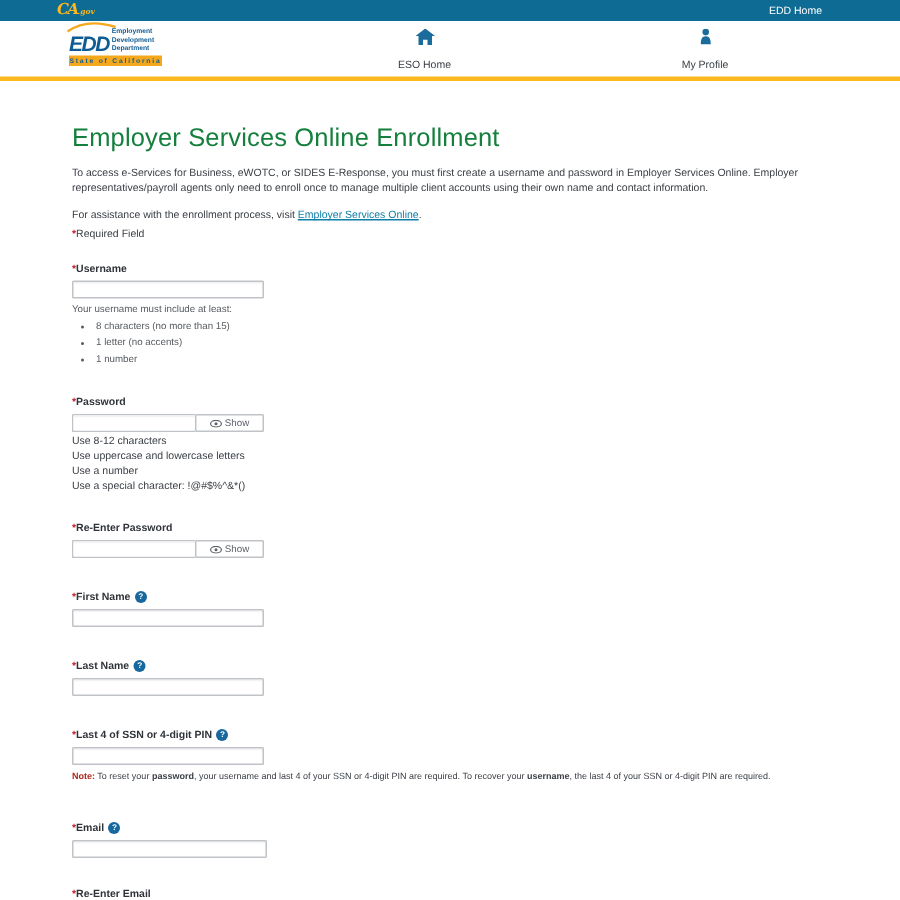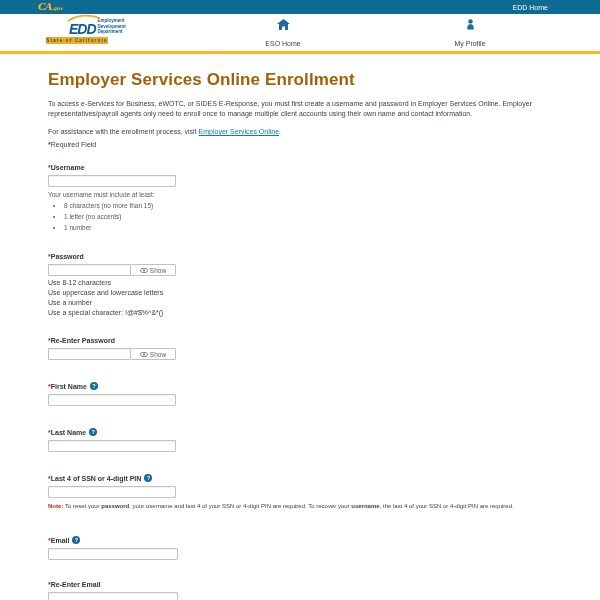--- a/index.html
+++ b/index.html
@@ -11,37 +11,37 @@
                  justify-content:space-between; padding:0 52px 0 38px; }
   .cagov { font-family:"DejaVu Serif", serif; font-style:italic; font-weight:bold;
            color:#fdb81e; font-size:10px; line-height:1; letter-spacing:-1px; }
   .cagov .gov { font-size:5px; font-style:italic; letter-spacing:0; }
   .utility-link { color:#ffffff; font-size:7px; text-decoration:none; }
 
   
   .site-header { position:relative; height:40px; background:#ffffff;
                  border-bottom:3px solid #fdb81e; }
   .edd-logo { position:absolute; left:46px; top:4px; width:62px; }
-  .edd-row { display:flex; align-items:flex-end; gap:2px; position:relative;margin-left:23px; }
+  .edd-row { display:flex; align-items:flex-end; gap:2px; position:relative; }
   .edd-swoosh { position:absolute; left:-2px; top:-4px; }
   .edd-text { font-size:14px; font-weight:bold; font-style:italic; color:#0f5b94;
               letter-spacing:-1px; line-height:1; }
   .edd-lines { font-size:4.5px; font-weight:bold; color:#0f5b94; line-height:1.25;
                padding-bottom:1px; }
   .edd-band { margin-top:1px; background:#f5a81c; color:#0f5b94; font-size:4.5px;
               font-weight:bold; letter-spacing:1.2px; text-align:center; padding:1px 0; }
   .nav-item { position:absolute; top:5px; width:80px; text-align:center; cursor:pointer; }
   .nav-item .nav-icon { display:block; margin:0 auto 2px; }
   .nav-item .nav-label { font-size:7px; color:#3a3f45; }
   .nav-eso { left:243px; }
   .nav-profile { left:430px; }
 
   
   .main { padding:0 48px; }
-  .page-title { margin-top:16px; font-size:17px; font-weight:700; color:#a16207;
+  .page-title { margin-top:28px; font-size:17px; font-weight:400; color:#15803d;
                 letter-spacing:0.1px; }
   .intro { margin-top:9px; font-size:7px; line-height:1.45; color:#3a3f45; max-width:506px; }
   .assist { margin-top:9px; font-size:7px; color:#3a3f45; }
   .link { color:#0d7ea8; text-decoration:underline; cursor:pointer; }
   .required-field { margin-top:6px; font-size:7px; color:#3a3f45; }
   .asterisk { color:#c21f2c; font-weight:bold; }
 
   .group { margin-top:22px; }
   .group-tight { margin-top:21px; }
   .group-wide { margin-top:27px; }

